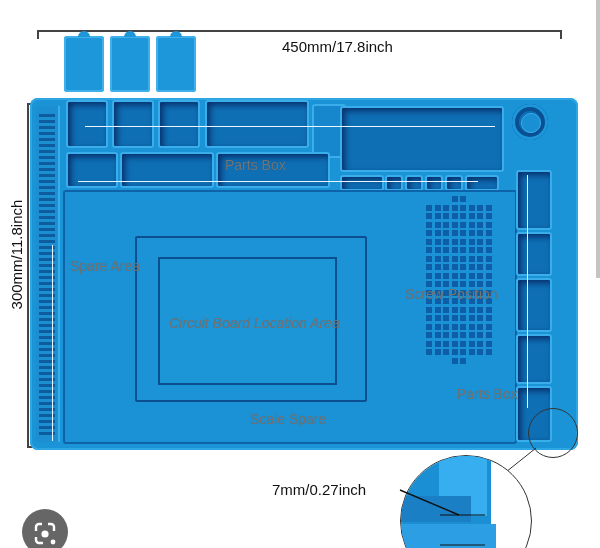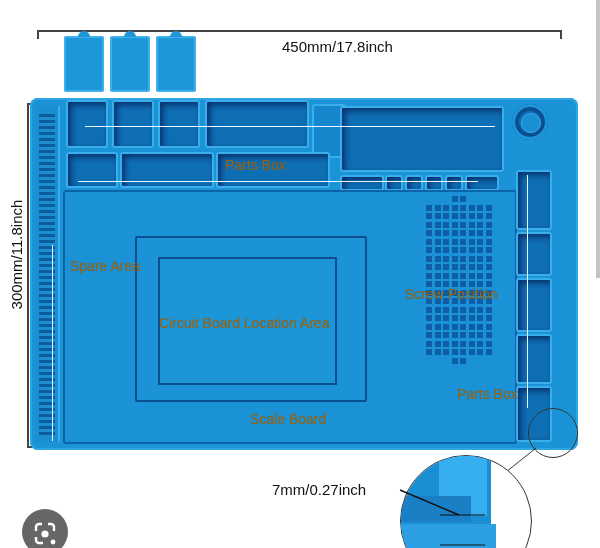--- a/index.html
+++ b/index.html
@@ -16,21 +16,21 @@
     .tab { top:36px; width:40px; height:56px; background:#1d97da; border-radius:3px; box-shadow:inset 0 0 0 2px #40b0ea; }
     .tab::before { content:""; position:absolute; left:14px; top:-5px; width:12px; height:6px; background:#1d97da; border-radius:6px 6px 0 0; }
     .pocket { background:#0f6fb4; border:2px solid #3aaeea; border-radius:3px; box-shadow:inset 3px 3px 6px #072f6b; }
     .pocket-light { background:#1687cc; border:2px solid #3aaeea; border-radius:3px; }
     .ruler-strip { left:36px; top:106px; width:22px; height:336px; background:#1b8fd1; border-right:2px solid #3aaeea; }
     .ruler-slot { position:absolute; left:3px; width:16px; height:3px; background:#0c5c9e; }
     .main-area { left:63px; top:190px; width:450px; height:250px; background:#1a92d5; border:2px solid #0e63a8; border-radius:3px; }
     .cb-outer { left:135px; top:236px; width:228px; height:162px; border:2px solid #0c4f91; border-radius:2px; background:#1b93d6; }
     .cb-inner { left:158px; top:257px; width:175px; height:124px; border:2px solid #0c4f91; background:#1d96d8; }
     .grid-cell { position:absolute; width:6px; height:6px; background:#0d5ea6; }
-    .label-w { color:#a16207; font-size:14px; white-space:nowrap; text-shadow:0 0 1px rgba(0,0,0,0.15); }
+    .label-w { color:#737373; font-size:14px; white-space:nowrap; text-shadow:0 0 1px rgba(0,0,0,0.15); }
     .guide-w { background:#e9f6ff; }
     .side-bins { left:516px; top:170px; width:36px; height:270px; }
     .ring { left:512px; top:104px; width:36px; height:36px; border-radius:50%; background:#0f6fb4; box-shadow:inset 0 0 0 3px #1d97da, inset 0 0 0 7px #0a4f92; }
     .ring-in { left:521px; top:113px; width:18px; height:18px; border-radius:50%; background:#1a8fd3; border:1px solid #3aaeea; }
     .circle-small { left:528px; top:408px; width:48px; height:48px; border:1px solid #333; border-radius:50%; }
     .circle-big { left:400px; top:455px; width:130px; height:130px; border:1px solid #333; border-radius:50%; overflow:hidden; background:#fff; }
     .lens-btn { left:22px; top:509px; width:46px; height:46px; border-radius:50%; background:#666; }
   </style>
 </head>
 <body>
@@ -293,24 +293,24 @@
   <div class="abs pocket" style="left:0;top:216px;width:32px;height:52px;"></div>
 </div>
 
 <div class="abs guide-w" style="left:85px;top:126px;width:410px;height:1px;"></div>
 <div class="abs guide-w" style="left:78px;top:181px;width:400px;height:1px;"></div>
 <div class="abs guide-w" style="left:52px;top:245px;width:1px;height:196px;"></div>
 <div class="abs guide-w" style="left:527px;top:175px;width:1px;height:233px;"></div>
 
 <div class="abs label-w" style="left:225px;top:157px;">Parts Box</div>
 <div class="abs label-w" style="left:70px;top:258px;">Spare Area</div>
-<div class="abs label-w" style="left:159px;top:315px;">Circuit Board Location Area</div>
+<div class="abs label-w" style="left:169px;top:315px;font-style:italic;">Circuit Board Location Area</div>
 <div class="abs label-w" style="left:405px;top:286px;">Screw Position</div>
 <div class="abs label-w" style="left:457px;top:386px;">Parts Box</div>
-<div class="abs label-w" style="left:250px;top:411px;">Scale Board</div>
+<div class="abs label-w" style="left:250px;top:411px;">Scale Spare</div>
 
 <div class="abs circle-small"></div>
 <svg class="abs" style="left:500px;top:446px;" width="40" height="30">
   <line x1="36" y1="2" x2="6" y2="26" stroke="#333" stroke-width="1"></line>
 </svg>
 <div class="abs circle-big">
   <div class="abs" style="left:0;top:0;width:90px;height:130px;background:#1a8fd3;"></div>
   <div class="abs" style="left:38px;top:0;width:48px;height:60px;background:#36aef0;"></div>
   <div class="abs" style="left:0;top:40px;width:70px;height:26px;background:#1b7fc6;"></div>
   <div class="abs" style="left:0;top:68px;width:95px;height:40px;background:#2c9fe4;border-radius:0 0 14px 0;"></div>

